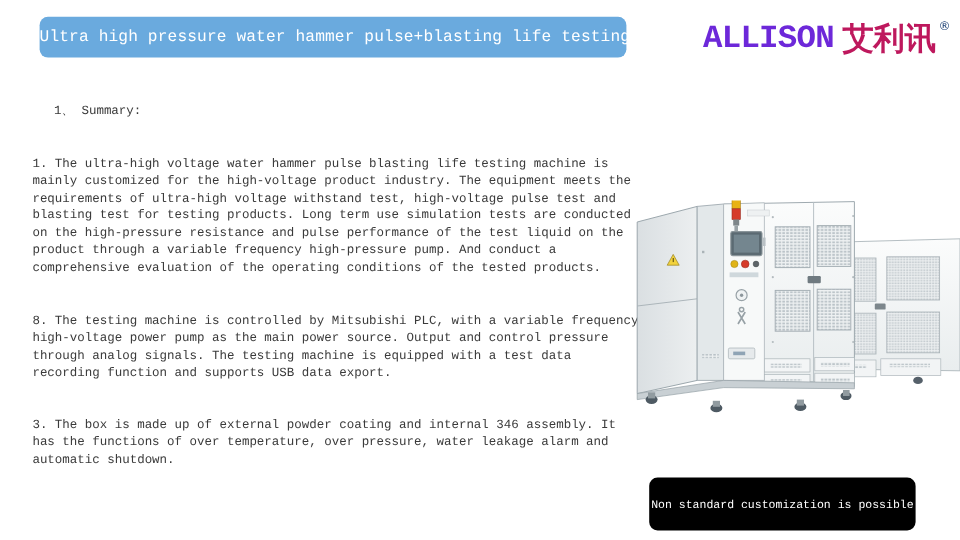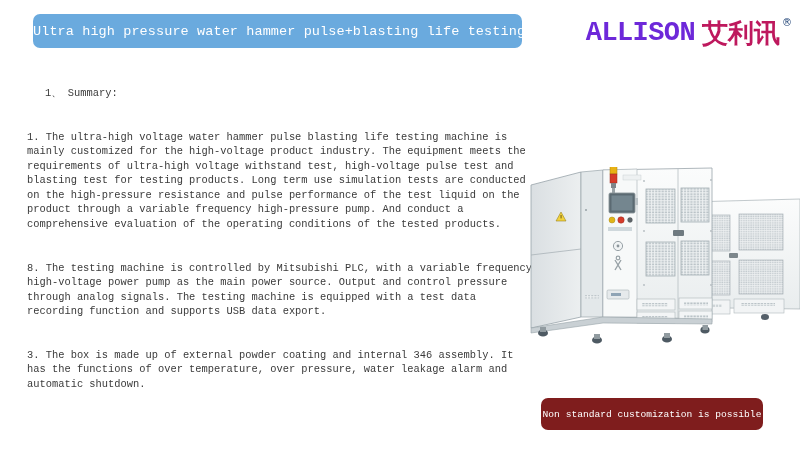--- a/index.html
+++ b/index.html
@@ -108,22 +108,22 @@
     height: 185px;
   }
   .photo svg { display: block; }
 
   
   .badge {
     position: absolute;
     left: 541px;
     top: 398px;
     width: 222px;
-    height: 32px;
-    background: #7f1d1d;
+    height: 44px;
+    background: #000000;
     border-radius: 7px;
     display: flex;
     align-items: center;
     justify-content: center;
     box-sizing: border-box;
   }
   .badge .badge-text {
     color: #ffffff;
     font-family: "Liberation Mono", "DejaVu Sans Mono", monospace;
     font-size: 9.6px;

